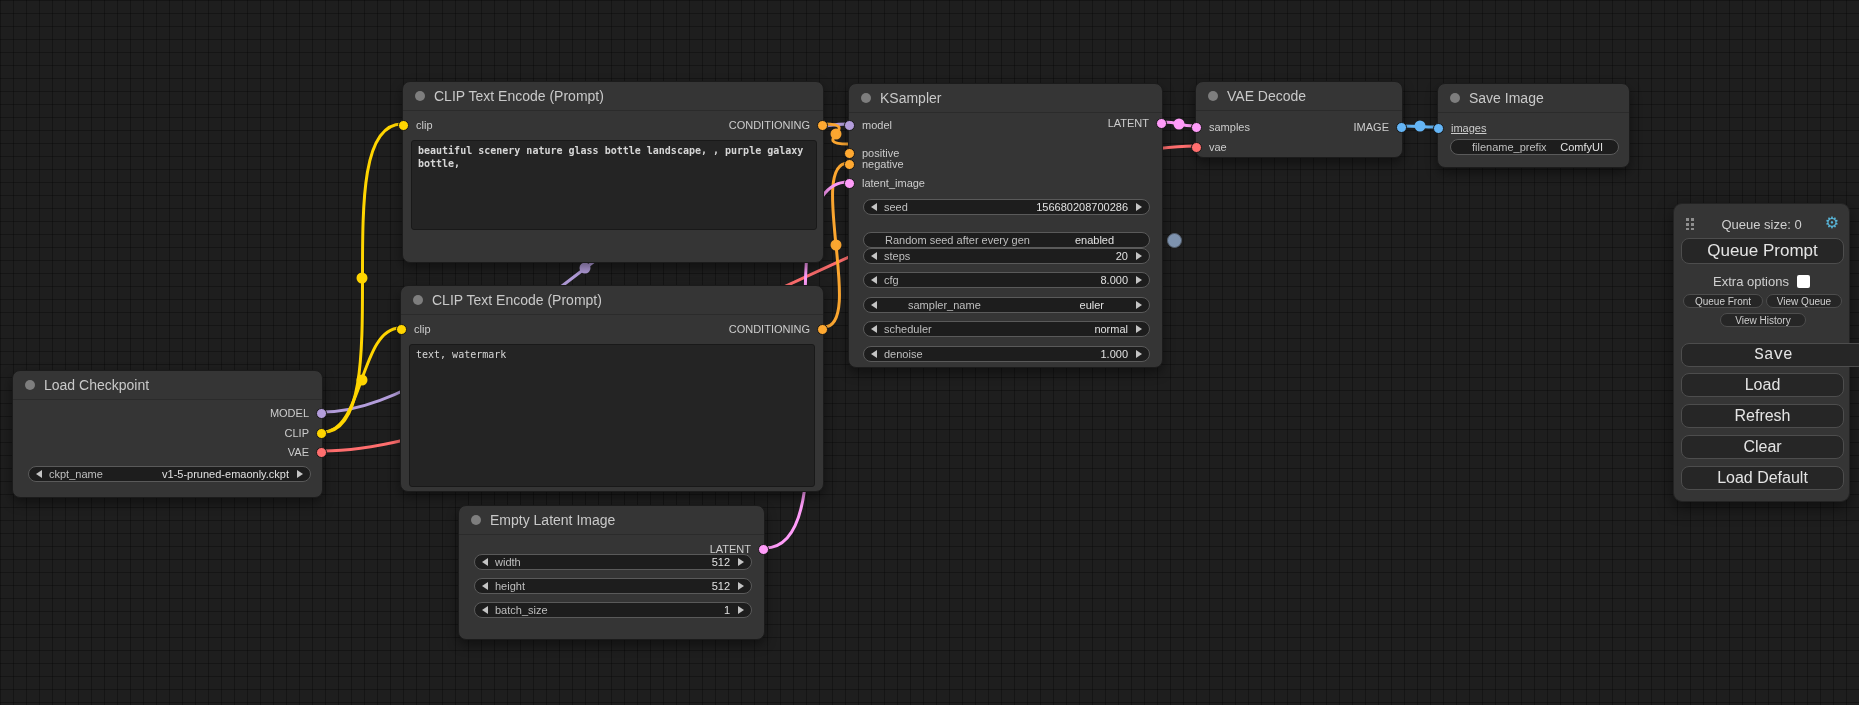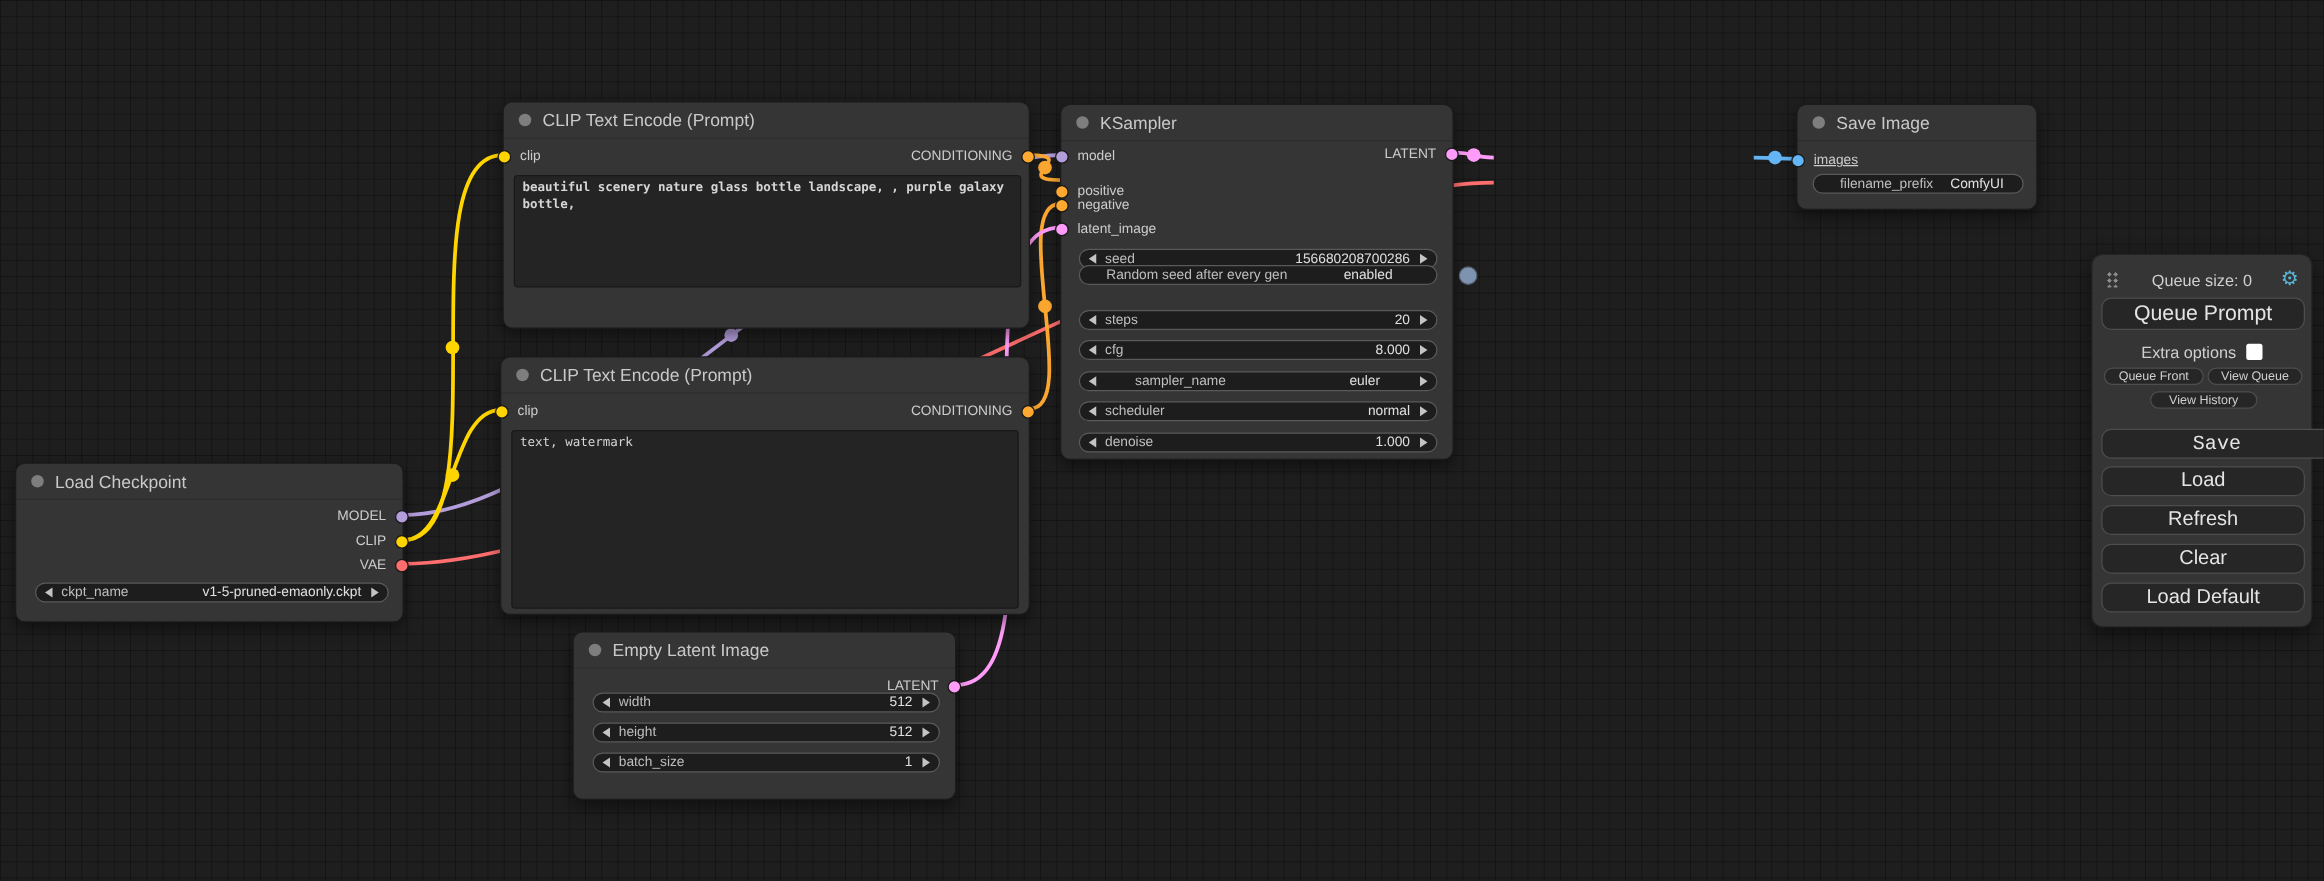--- a/index.html
+++ b/index.html
@@ -206,21 +206,21 @@
     <div class="slot out" style="top:30px;">
       <span>LATENT</span>
       <span class="dot c-latent"></span>
     </div>
     <div class="widget" style="left:14px;top:115px;width:287px;">
       <span class="arrL"></span>
       <span class="lbl">seed</span>
       <span class="val">156680208700286</span>
       <span class="arrR"></span>
     </div>
-    <div class="widget" style="left:14px;top:128px;width:287px;gap:45px;">
+    <div class="widget" style="left:14px;top:148px;width:287px;gap:45px;">
       <span class="lbl noarrow">Random seed after every gen</span>
       <span class="val">enabled</span>
       <span class="toggle-circle"></span>
     </div>
     <div class="widget" style="left:14px;top:164px;width:287px;">
       <span class="arrL"></span>
       <span class="lbl">steps</span>
       <span class="val">20</span>
       <span class="arrR"></span>
     </div>
@@ -243,20 +243,38 @@
       <span class="arrR"></span>
     </div>
     <div class="widget" style="left:14px;top:262px;width:287px;">
       <span class="arrL"></span>
       <span class="lbl">denoise</span>
       <span class="val">1.000</span>
       <span class="arrR"></span>
     </div>
   </div>
 
+  <div class="node" style="left:1195px;top:81px;width:208px;height:77px;">
+    <div class="node-header">
+      <span class="title-dot"></span>
+      <span>VAE Decode</span>
+    </div>
+    <div class="slot in" style="top:36px;">
+      <span class="dot c-latent"></span>
+      <span>samples</span>
+    </div>
+    <div class="slot in" style="top:56px;">
+      <span class="dot c-vae"></span>
+      <span>vae</span>
+    </div>
+    <div class="slot out" style="top:36px;">
+      <span>IMAGE</span>
+      <span class="dot c-image"></span>
+    </div>
+  </div>
 
   <div class="node" style="left:1437px;top:83px;width:193px;height:85px;">
     <div class="node-header">
       <span class="title-dot"></span>
       <span>Save Image</span>
     </div>
     <div class="slot in" style="top:35px;text-decoration:underline;">
       <span class="dot c-image"></span>
       <span>images</span>
     </div>

